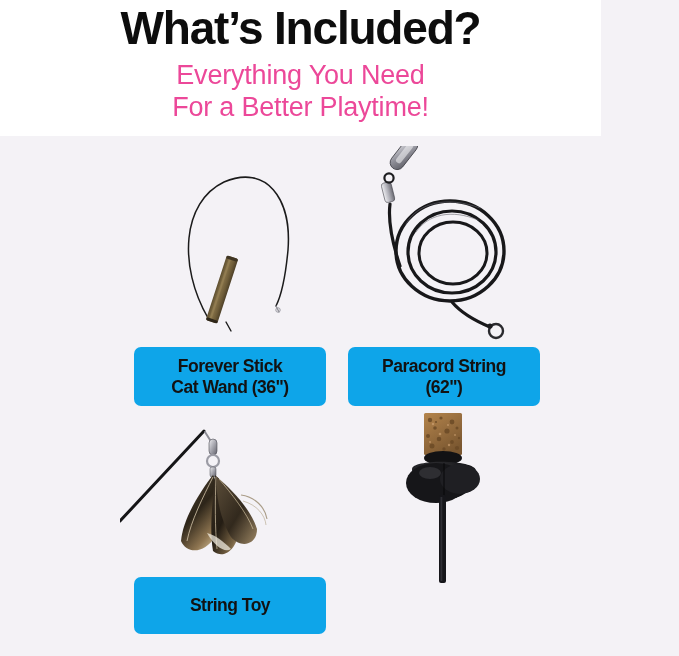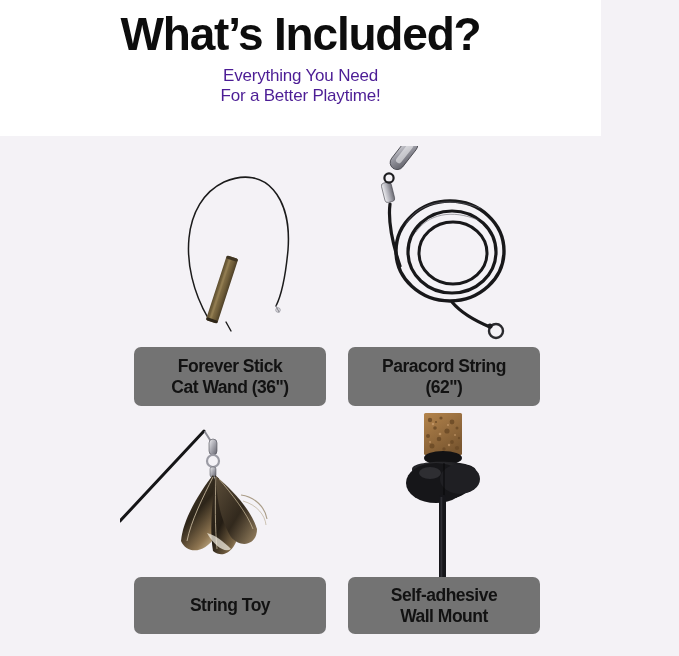--- a/index.html
+++ b/index.html
@@ -10,30 +10,30 @@
     overflow:hidden;
     position:relative;
   }
 
   
   #header {
     position:absolute; left:0; top:0; width:601px; height:136px;
     background:#ffffff;
     display:flex; flex-direction:column;
     align-items:center; justify-content:flex-start;
-    padding-top:8px;
+    padding-top:2px;
   }
   #title {
     font-size:46px; font-weight:bold; color:#0d0d0d;
     letter-spacing:-1.2px; line-height:1.15;
     white-space:nowrap;
   }
   #subtitle {
     margin-top:5px;
-    font-size:17px; font-weight:400; color:#4c1d95;
+    font-size:27px; font-weight:400; color:#ec4899;
     line-height:1.18; text-align:center;
     letter-spacing:-0.2px;
     white-space:pre-line;
   }
 
   
   #gallery {
     position:absolute; left:0; top:136px; width:679px; height:520px;
     background:#f4f2f6;
   }
@@ -44,21 +44,21 @@
   #cell-feather   { left:120px;  top:275px; width:220px; height:240px; }
   #cell-mount     { left:340px;  top:275px; width:220px; height:240px; }
 
   .art { position:absolute; left:0; top:0; width:220px; }
   .art svg { display:block; }
 
   
   .label-card {
     position:absolute;
     width:192px;
-    background:#737373;
+    background:#0ea5e9;
     border-radius:7px;
     display:flex; align-items:center; justify-content:center;
     text-align:center;
     z-index:5;
   }
   .label-card .txt {
     font-size:17.5px; font-weight:bold; color:#121212;
     line-height:1.18; letter-spacing:-0.5px;
     white-space:pre-line;
   }
@@ -274,19 +274,15 @@
         <ellipse cx="96" cy="72" rx="30" ry="20" fill="#161619"></ellipse>
         <ellipse cx="120" cy="68" rx="20" ry="15" fill="#1f1f23"></ellipse>
 
         <ellipse cx="90" cy="62" rx="11" ry="6" fill="#46464c" opacity="0.5"></ellipse>
         <path d="M 104 52 L 104 88" stroke="#000" stroke-width="1.2" opacity="0.6"></path>
 
         <rect x="99" y="84" width="7" height="88" rx="2" fill="#16161a"></rect>
         <rect x="100.5" y="86" width="1.8" height="84" fill="#43434a" opacity="0.55"></rect>
       </svg>
     </div>
-    <div class="label-card" id="label-mount">
-      <span class="txt">Self-adhesive
-Wall Mount</span>
-    </div>
   </div>
 
 </div>
 
 </body></html>

